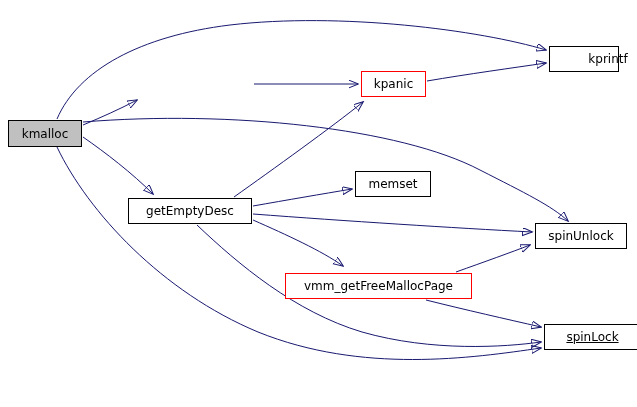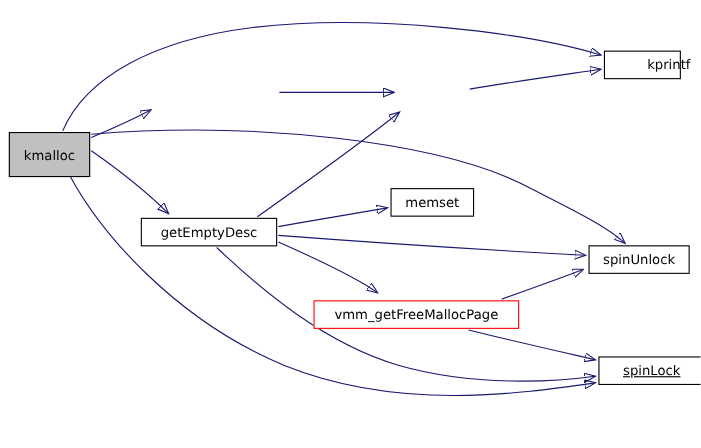--- a/index.html
+++ b/index.html
@@ -46,23 +46,24 @@
     <path d="M 427,81 C 468,74 512,68 546,63" marker-end="url(#arrow)"></path>
     <path d="M 234,197 C 272,170 332,127 363,102" marker-end="url(#arrow)"></path>
     <path d="M 253,206 C 287,200 322,194 352,189" marker-end="url(#arrow)"></path>
     <path d="M 253,214 C 345,221 455,228 532,232" marker-end="url(#arrow)"></path>
     <path d="M 253,220 C 287,235 322,251 343,266" marker-end="url(#arrow)"></path>
     <path d="M 197,225 C 238,264 295,312 362,332 C 432,352 505,347 541,342" marker-end="url(#arrow)"></path>
     <path d="M 456,272 C 484,262 512,252 530,245" marker-end="url(#arrow)"></path>
     <path d="M 426,300 C 466,310 506,319 541,327" marker-end="url(#arrow)"></path>
   </svg>
 
-  <div class="node node--current" style="left:8px;top:120px;width:74px;height:41px;">kmalloc</div>
+  <div class="node node--current" style="left:8px;top:120px;width:74px;height:27px;">kmalloc</div>
 
 
+  <div class="node node--red" style="left:361px;top:71px;width:65px;height:26px;">kpanic</div>
 
   <div class="node" style="left:549px;top:46px;width:70px;height:26px;padding-left:48px;">kprintf</div>
 
   <div class="node" style="left:128px;top:198px;width:124px;height:26px;">getEmptyDesc</div>
 
   <div class="node" style="left:355px;top:171px;width:76px;height:26px;">memset</div>
 
   <div class="node" style="left:535px;top:223px;width:92px;height:26px;">spinUnlock</div>
 
   <div class="node node--red" style="left:285px;top:273px;width:187px;height:26px;">vmm_getFreeMallocPage</div>

